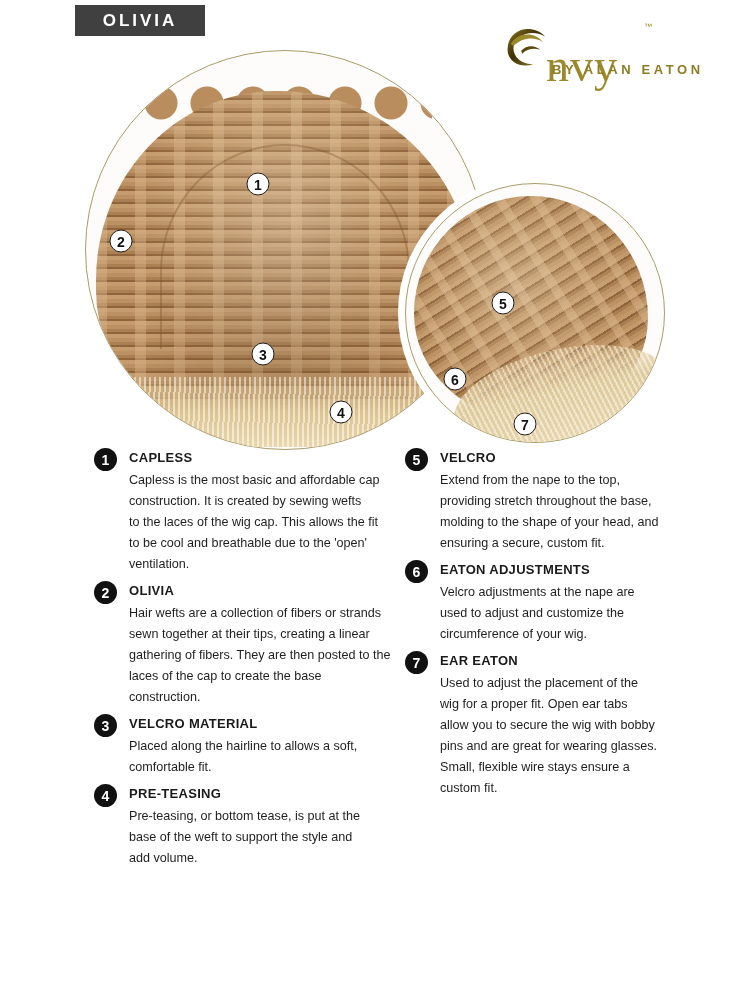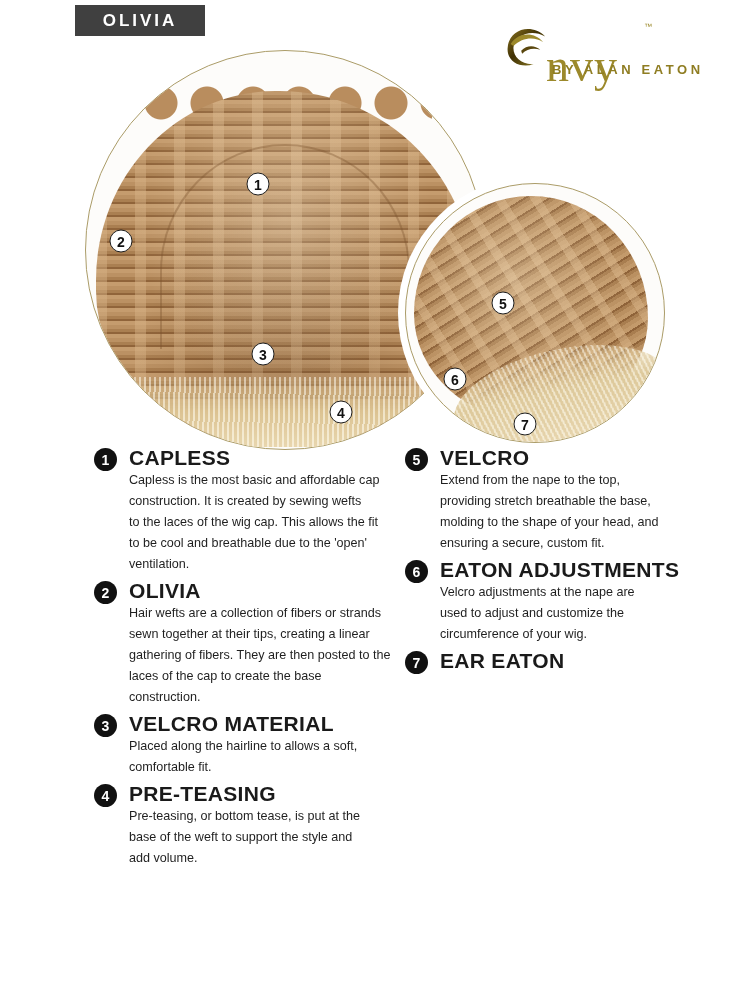--- a/index.html
+++ b/index.html
@@ -90,21 +90,21 @@
   .col { position:absolute; top:449px; }
   .col-left  { left:94px;  width:302px; }
   .col-right { left:405px; width:280px; }
   .feature { display:grid; grid-template-columns:35px 1fr; margin-bottom:7px; }
   .num-badge {
     width:23px; height:23px; border-radius:50%; background:#111111; color:#ffffff;
     display:flex; align-items:center; justify-content:center;
     font-size:14px; font-weight:bold; margin-top:-1px;
   }
   .feature h3 {
-    font-size:21px; font-weight:bold; color:#1a1a1a; letter-spacing:0.3px;
+    font-size:13px; font-weight:bold; color:#1a1a1a; letter-spacing:0.3px;
     line-height:18px; margin-bottom:3px;
   }
   .feature p {
     font-size:12.6px; line-height:21px; color:#1f1f1f; white-space:pre-line;
   }
 </style>
 </head>
 <body>
 
 <div class="canvas">
@@ -198,38 +198,44 @@
 
   </div>
 
   <div class="col col-right">
 
     <div class="feature">
       <span class="num-badge">5</span>
       <div>
         <h3>VELCRO</h3>
         <p>Extend from the nape to the top,
-providing stretch breathable the base,
+providing stretch throughout the base,
 molding to the shape of your head, and
 ensuring a secure, custom fit.</p>
       </div>
     </div>
 
     <div class="feature">
       <span class="num-badge">6</span>
       <div>
         <h3>EATON ADJUSTMENTS</h3>
         <p>Velcro adjustments at the nape are
 used to adjust and customize the
 circumference of your wig.</p>
       </div>
     </div>
 
     <div class="feature">
       <span class="num-badge">7</span>
       <div>
         <h3>EAR EATON</h3>
+        <p>Used to adjust the placement of the
+wig for a proper fit. Open ear tabs
+allow you to secure the wig with bobby
+pins and are great for wearing glasses.
+Small, flexible wire stays ensure a
+custom fit.</p>
       </div>
     </div>
 
   </div>
 
 </div>
 
 </body></html>

